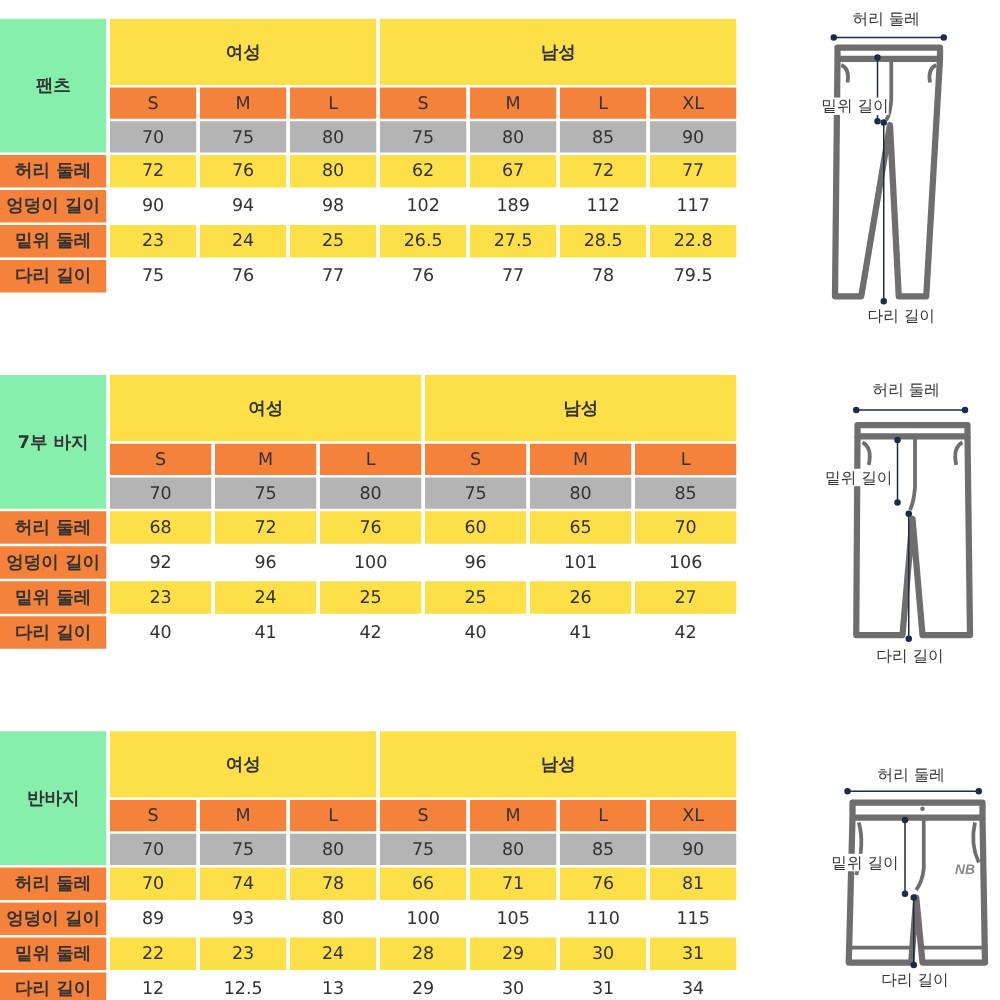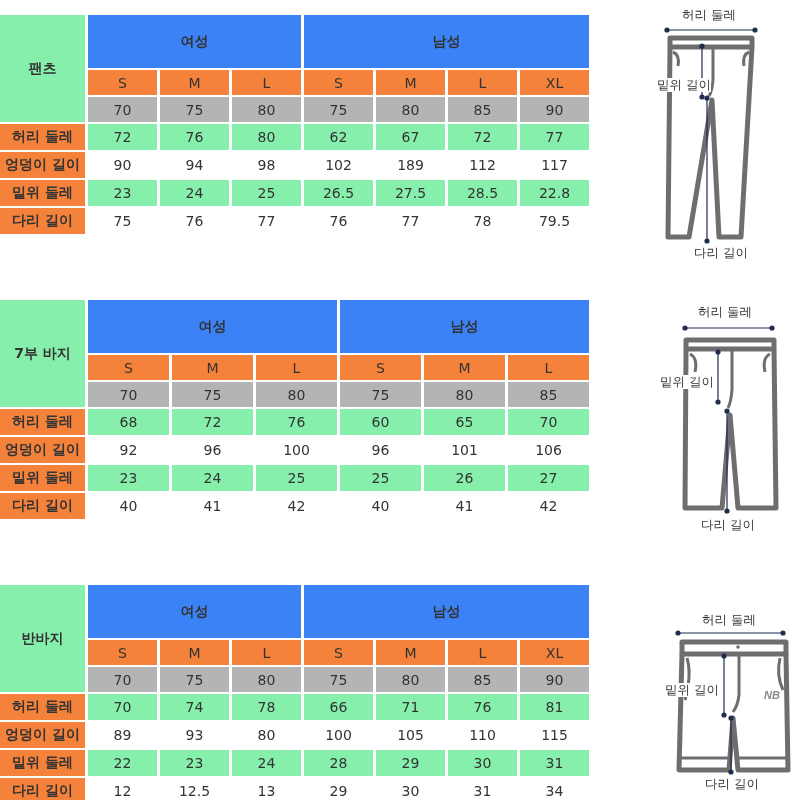--- a/index.html
+++ b/index.html
@@ -2,25 +2,25 @@
 <html><head>
 <meta charset="utf-8">
 <style>
   html, body { margin:0; padding:0; background:#ffffff; }
   body { width:800px; height:800px; overflow:hidden; position:relative;
          font-family:"DejaVu Sans", "Liberation Sans", sans-serif; }
   .chart { position:absolute; left:0; width:592px; }
   table.size { border-collapse:separate; border-spacing:3px 2px; width:595px; margin-left:-3px; table-layout:fixed; }
   table.size td { padding:0; text-align:center; vertical-align:middle; font-size:14px; color:#333; }
   td.corner { background:#86efac; color:#fff3e8; font-size:13px; font-weight:bold; }
-  td.gender { background:#3b82f6; color:#fde1cc; font-size:13px; font-weight:bold; height:53px; }
+  td.gender { background:#fde047; color:#fde1cc; font-size:13px; font-weight:bold; height:53px; }
   td.sz { background:#f4823a; color:#ffe9d9; font-size:13px; height:25px; }
   td.waist { background:#b4b4b4; color:#ededed; font-size:13px; height:25px; }
   td.rlabel { background:#f4823a; color:#ffffff; font-size:12.5px; font-weight:bold; height:26px; white-space:nowrap; overflow:hidden; }
-  tr.odd td.val { background:#86efac; }
+  tr.odd td.val { background:#fde047; }
   tr.even td.val { background:#ffffff; }
   td.val { height:26px; }
   .diagram { position:absolute; }
   .diagram svg { display:block; }
   .dlabel { position:absolute; font-size:12.5px; color:#333; white-space:nowrap; background:#fff; line-height:14px; }
 </style>
 </head>
 <body>
 
 <div class="chart" style="top:13px;">

